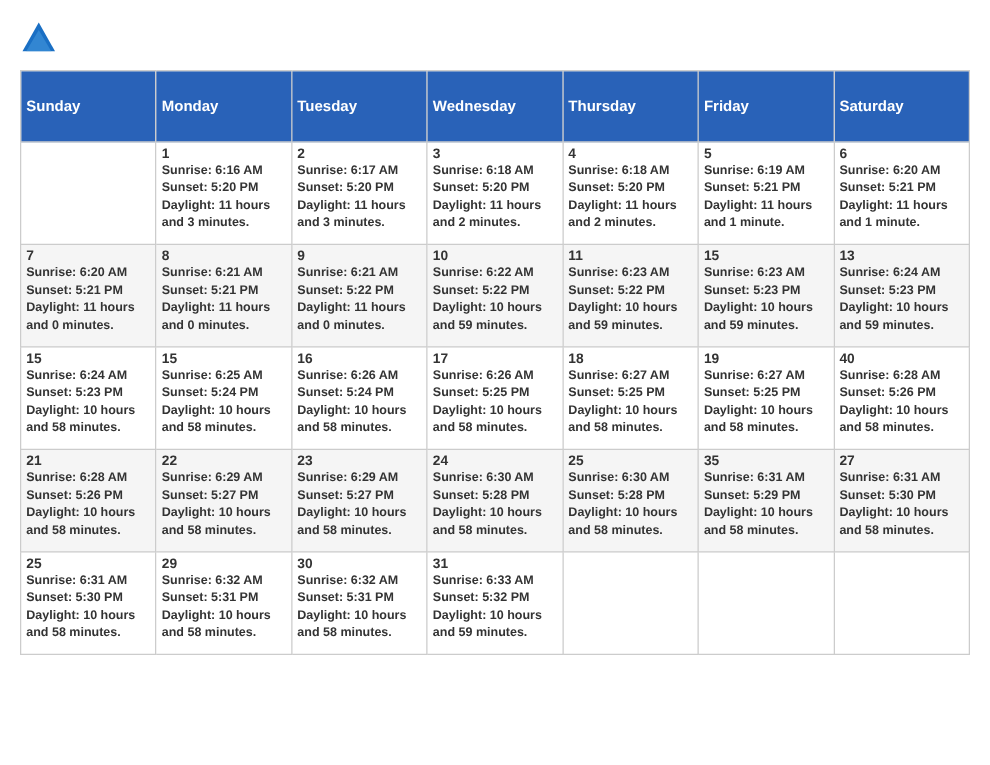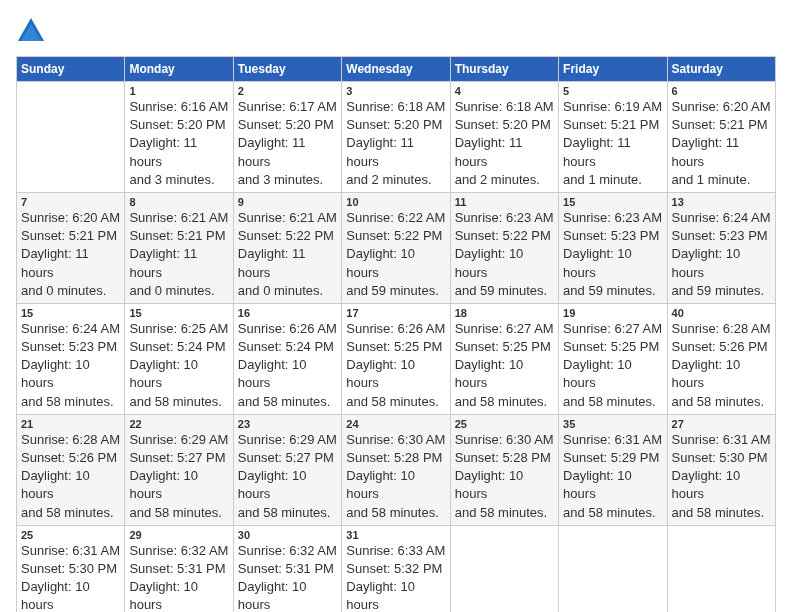--- a/index.html
+++ b/index.html
@@ -55,42 +55,43 @@
     .calendar {
       width: 100%;
       border-collapse: collapse;
       table-layout: fixed;
     }
     .calendar th {
       background: #2962b8;
       color: #fff;
       font-size: 12px;
       font-weight: bold;
-      padding: 5px 4px;
+      padding: 21px 4px;
       text-align: left;
       border: 1px solid #ccc;
     }
     .calendar td {
       border: 1px solid #ccc;
       vertical-align: top;
       padding: 3px 4px;
       font-size: 9.5px;
       color: #333;
       height: 82px;
     }
     .day-num {
       font-weight: bold;
       font-size: 11px;
       display: block;
       margin-bottom: 1px;
     }
     .day-info {
       line-height: 1.4;
-      font-size: 13px;
+      font-size: 10px;
       color: #333;
+      font-weight: bold;
     }
     .empty-cell {
       background: #f9f9f9;
     }
     .week-row td {
       background: #fff;
     }
     .week-row:nth-child(even) td {
       background: #f5f5f5;
     }

